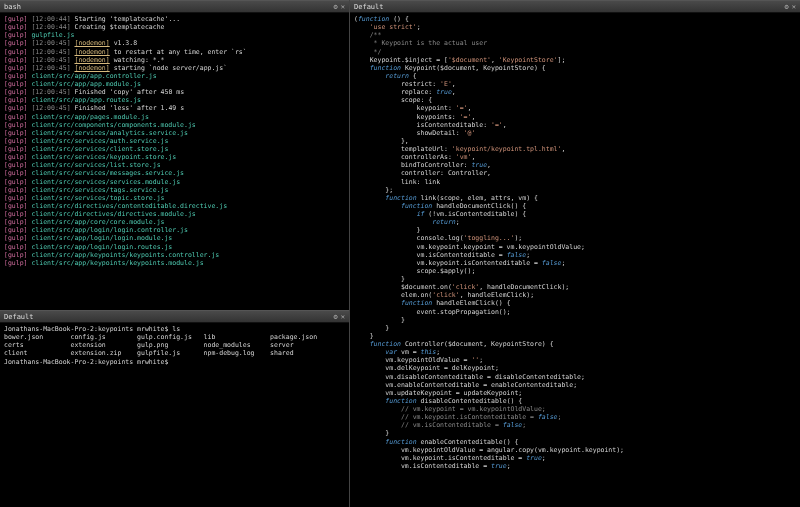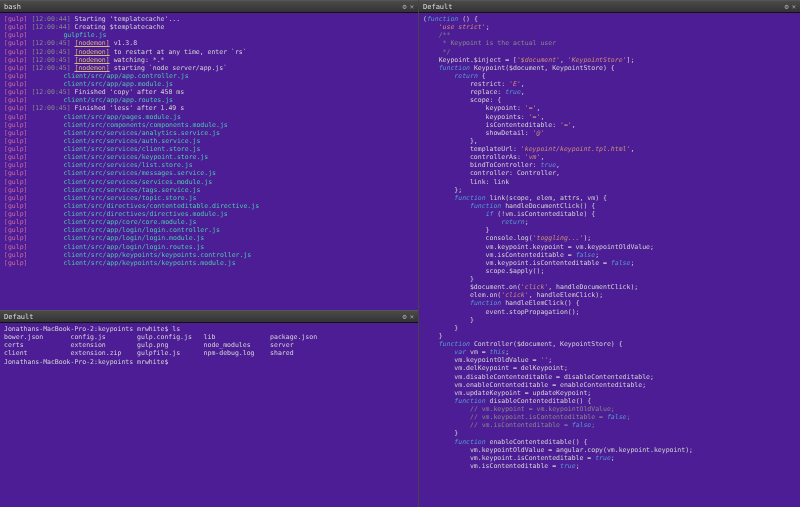--- a/index.html
+++ b/index.html
@@ -1,32 +1,32 @@
 <!DOCTYPE html>
 <html><head>
 <meta charset="utf-8">
 <style>
   * { margin: 0; padding: 0; box-sizing: border-box; }
   html, body { width: 800px; height: 507px; overflow: hidden; background: #1a1a1a; font-family: Menlo, Monaco, Consolas, monospace; font-size: 6.5px; color: #ccc; }
   .container { display: flex; width: 100%; height: 100%; }
-  .left-col { width: 419px; display: flex; flex-direction: column; border-right: 1px solid #444; }
+  .left-col { width: 350px; display: flex; flex-direction: column; border-right: 1px solid #444; }
   .right-col { flex: 1; display: flex; flex-direction: column; }
   .pane { display: flex; flex-direction: column; overflow: hidden; }
   .pane.top-left { flex: 0 0 310px; }
   .pane.bottom-left { flex: 1; }
   .pane.right { flex: 1; }
   .pane-header { display: flex; align-items: center; justify-content: space-between; background: #3a3a3a; background-image: linear-gradient(#4a4a4a,#333); border-top: 1px solid #555; border-bottom: 1px solid #111; height: 13px; padding: 0 4px; color: #ddd; font-size: 7px; }
   .pane-header .title { flex: 1; }
   .pane-header .icons { display: flex; gap: 3px; }
   .pane-header .icons span { color: #aaa; font-size: 7px; }
-  .pane-body { flex: 1; overflow: hidden; background: #4c1d95; padding: 2px 4px; line-height: 1.25; white-space: pre; }
-  .c-teal { color: #4ec9b0; margin-left: 32px; }
+  .pane-body { flex: 1; overflow: hidden; background: #000000; padding: 2px 4px; line-height: 1.25; white-space: pre; }
+  .c-teal { color: #4ec9b0; }
   .c-yellow { color: #d7ba7d; text-decoration: underline; }
   .c-gray { color: #888; }
-  .c-orange { color: #ce9178; font-style: italic; }
+  .c-orange { color: #ce9178; }
   .c-white { color: #d4d4d4; }
   .c-mag { color: #d16d9e; }
   .c-blue { color: #569cd6; font-style: italic; }
   .line { display: block; }
 </style>
 </head>
 <body>
 
 <div class="container">
   <div class="left-col">

